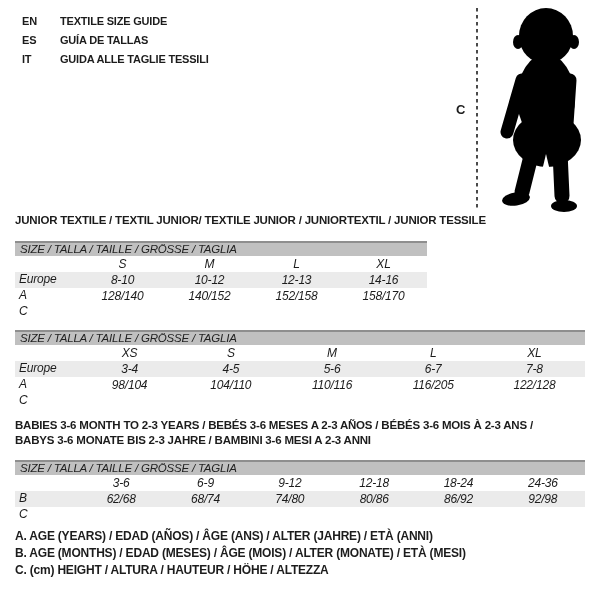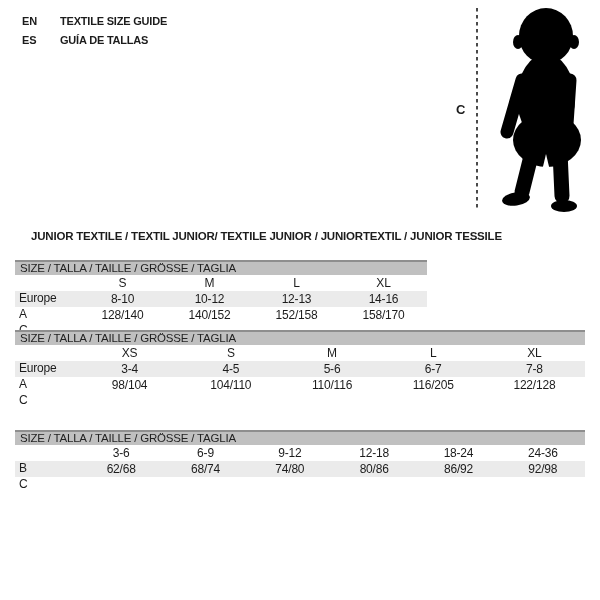--- a/index.html
+++ b/index.html
@@ -13,22 +13,22 @@
   .lang-code{display:inline-block;width:38px;}
   
   .figure{position:absolute;left:448px;top:4px;width:152px;height:210px;}
   .figure svg{position:absolute;left:0;top:0;}
   .c-label{position:absolute;left:8px;top:98px;font-weight:bold;font-size:13px;}
   
   .size-section{position:absolute;left:15px;width:572px;}
   .sec-junior{top:213px;}
   .sec-children{top:316px;}
   .sec-babies{top:418px;}
-  .sec-title{margin:16px;font-size:11.5px;font-weight:bold;letter-spacing:-0.2px;line-height:15px;white-space:pre-line;}
-  .size-table{margin-top:13px;width:570px;}
+  .sec-title{margin:0;font-size:11.5px;font-weight:bold;letter-spacing:-0.2px;line-height:15px;white-space:pre-line;}
+  .size-table{margin-top:13px;width:570px;font-style:italic;}
   .sec-junior .size-table{width:412px;}
   .sec-children .size-table{margin-top:14px;}
   .sec-babies .size-table{margin-top:12px;}
   .table-bar{
     height:13px;line-height:13px;background:#c0c0c0;border-top:2px solid #8e8e8e;
     font-size:11.5px;letter-spacing:-0.2px;padding-left:5px;color:#222;
   }
   .t-row{display:flex;height:16px;align-items:center;font-size:12px;letter-spacing:-0.2px;}
   .t-row.striped{background:#ebebeb;}
   .t-label{width:60px;padding-left:4px;flex:none;margin-top:30px;}
@@ -37,20 +37,21 @@
   .legend{position:absolute;left:15px;top:528px;font-weight:bold;font-size:12px;line-height:17px;letter-spacing:-0.2px;}
 </style>
 </head>
 <body>
 
 <div id="canvas">
 
   <div class="langs">
     <div class="lang-row"><span class="lang-code">EN</span><span>TEXTILE SIZE GUIDE</span></div>
     <div class="lang-row"><span class="lang-code">ES</span><span>GUÍA DE TALLAS</span></div>
+    <div class="lang-row"><span class="lang-code">IT</span><span>GUIDA ALLE TAGLIE TESSILI</span></div>
   </div>
 
   <div class="figure">
     <svg width="152" height="210" viewBox="0 0 152 210">
 
       <line x1="29" y1="4" x2="29" y2="206" stroke="#4a4a4a" stroke-width="2" stroke-dasharray="3.5,3.5"></line>
 
       <g transform="translate(42,2)" fill="#000000" stroke="none">
         <line x1="32" y1="74" x2="17" y2="126" stroke="#000" stroke-width="13" stroke-linecap="round"></line>
         <line x1="80" y1="74" x2="77" y2="118" stroke="#000" stroke-width="13" stroke-linecap="round"></line>
@@ -121,20 +122,22 @@
           <span class="t-cell">98/104</span>
           <span class="t-cell">104/110</span>
           <span class="t-cell">110/116</span>
           <span class="t-cell">116/205</span>
           <span class="t-cell">122/128</span>
         </div>
       </div>
   </section>
 
   <section class="size-section sec-babies">
+    <h2 class="sec-title">BABIES 3-6 MONTH TO 2-3 YEARS / BEBÉS 3-6 MESES A 2-3 AÑOS / BÉBÉS 3-6 MOIS À 2-3 ANS /
+BABYS 3-6 MONATE BIS 2-3 JAHRE / BAMBINI 3-6 MESI A 2-3 ANNI</h2>
     <div class="size-table">
         <div class="table-bar">SIZE / TALLA / TAILLE / GRÖSSE / TAGLIA</div>
         <div class="t-row">
           <span class="t-label">B</span>
           <span class="t-cell">3-6</span>
           <span class="t-cell">6-9</span>
           <span class="t-cell">9-12</span>
           <span class="t-cell">12-18</span>
           <span class="t-cell">18-24</span>
           <span class="t-cell">24-36</span>
@@ -144,14 +147,19 @@
           <span class="t-cell">62/68</span>
           <span class="t-cell">68/74</span>
           <span class="t-cell">74/80</span>
           <span class="t-cell">80/86</span>
           <span class="t-cell">86/92</span>
           <span class="t-cell">92/98</span>
         </div>
       </div>
   </section>
 
+  <div class="legend">
+    <div>A. AGE (YEARS) / EDAD (AÑOS) / ÂGE (ANS) / ALTER (JAHRE) / ETÀ (ANNI)</div>
+    <div>B. AGE (MONTHS) / EDAD (MESES) / ÂGE (MOIS) / ALTER (MONATE) / ETÀ (MESI)</div>
+    <div>C. (cm) HEIGHT / ALTURA / HAUTEUR / HÖHE / ALTEZZA</div>
+  </div>
 
 </div>
 
 </body></html>

